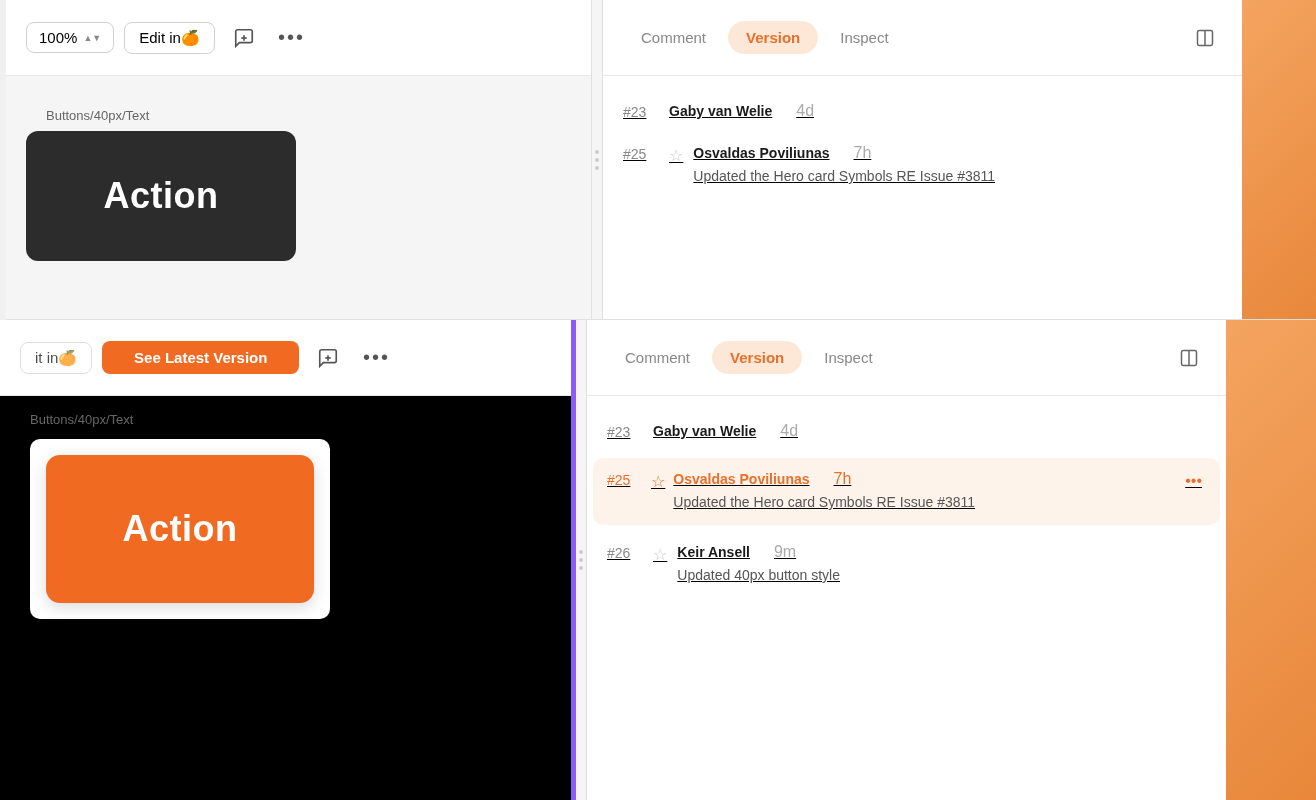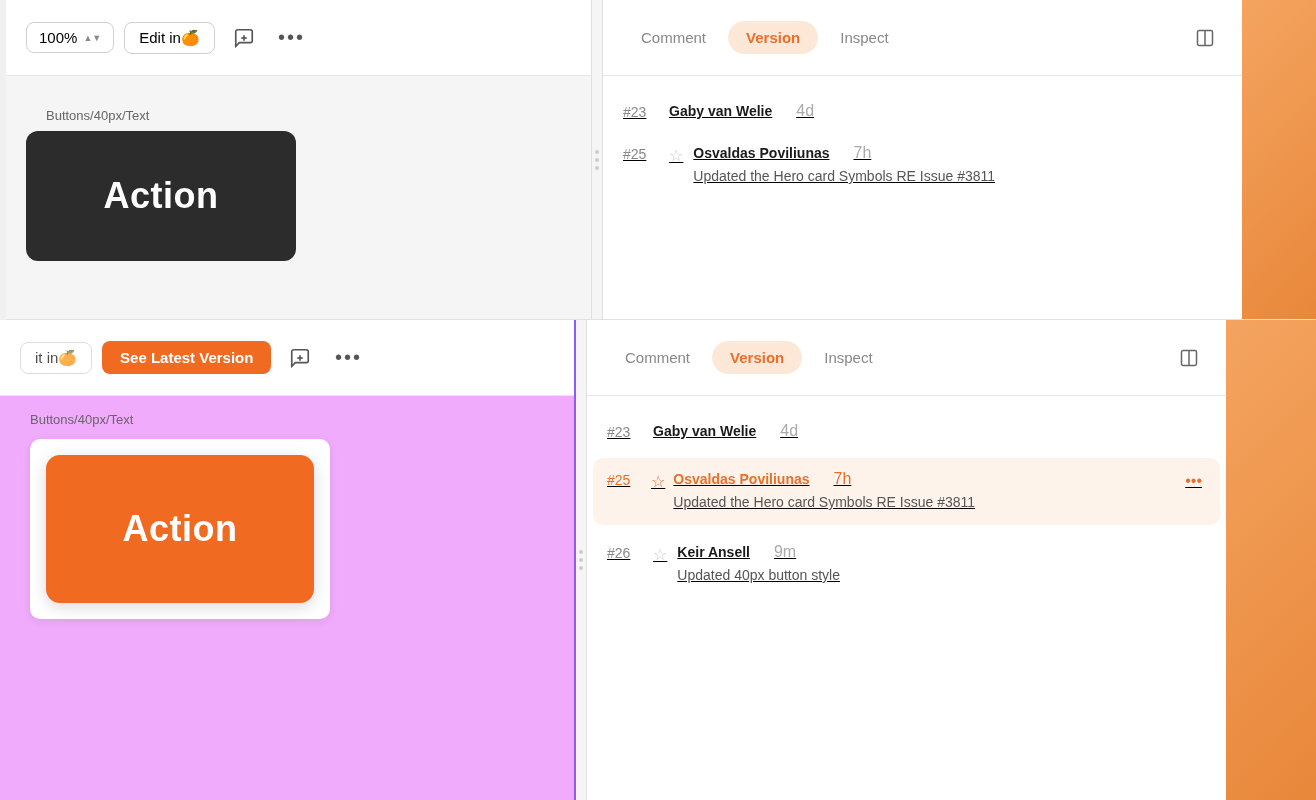--- a/index.html
+++ b/index.html
@@ -77,21 +77,21 @@
       color: #555;
     }
 
     .see-latest-btn {
       display: flex;
       align-items: center;
       background: #f06a22;
       color: white;
       border: none;
       border-radius: 8px;
-      padding: 8px 18px;
+      padding: 8px 32px;
       font-size: 15px;
       font-weight: 600;
       cursor: pointer;
       white-space: nowrap;
     }
 
     .canvas-label {
       font-size: 13px;
       color: #666;
       padding: 16px 20px 8px 20px;
@@ -286,22 +286,22 @@
       height: 76px;
       background: #fff;
       border-bottom: 1px solid #e8e8e8;
     }
 
     
     .bottom-left-pane {
       display: flex;
       flex-direction: column;
       flex: 1;
-      background: #f0abfc;
-      border-right: 2px solid #8b5cf6;
+      background: #000000;
+      border-right: 5px solid #8b5cf6;
       position: relative;
     }
 
     .bottom-canvas-content {
       flex: 1;
       display: flex;
       align-items: flex-start;
       padding: 16px 20px;
       gap: 0;
     }

